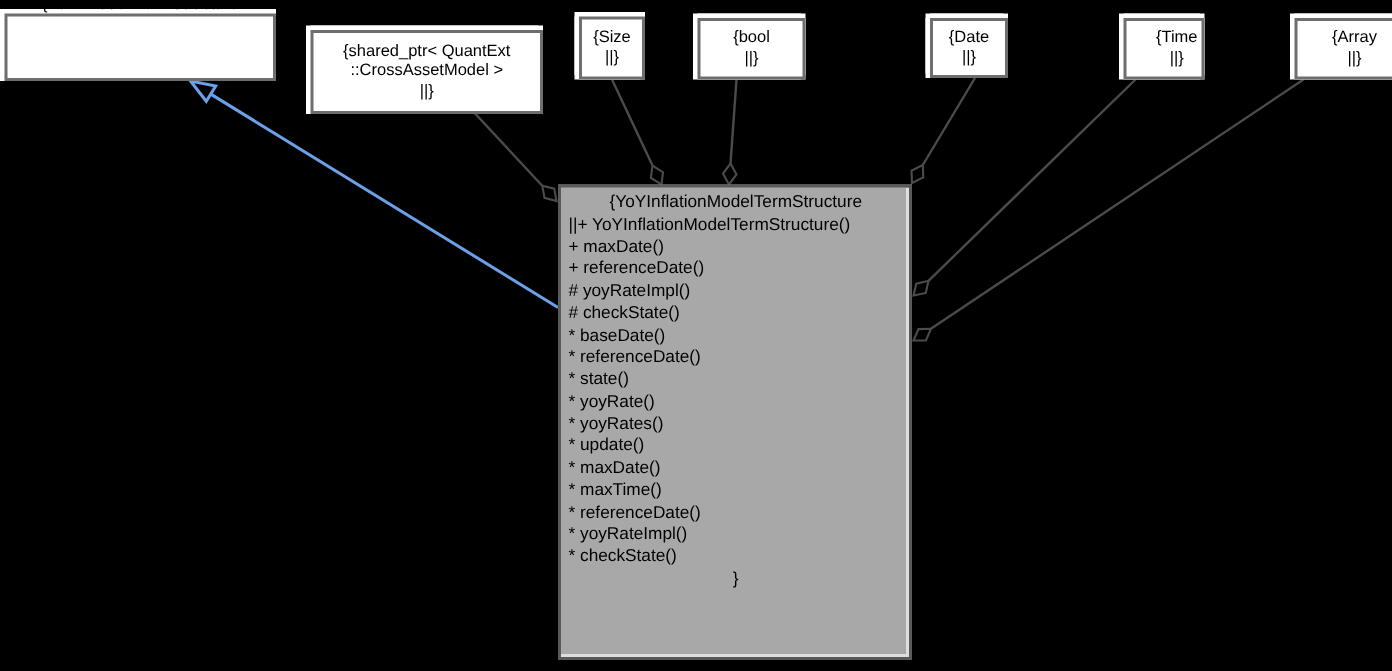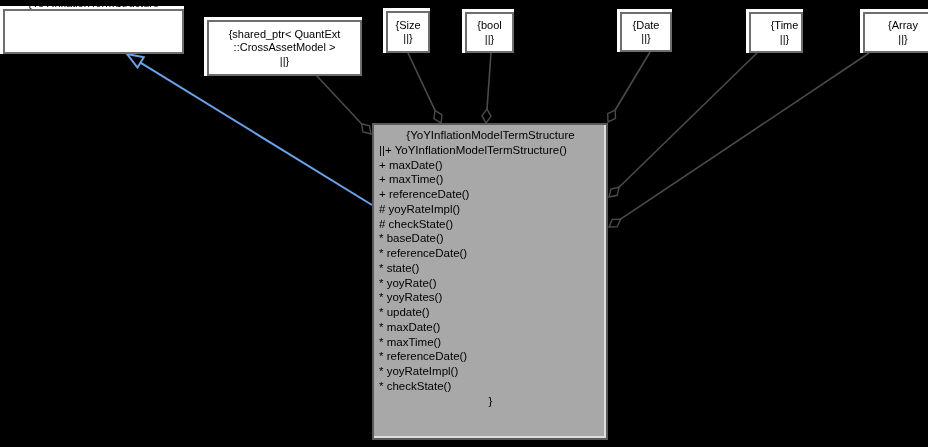--- a/index.html
+++ b/index.html
@@ -34,21 +34,21 @@
     text-align: center;
     font-size: 11px;
     line-height: 13.5px;
     white-space: nowrap;
     cursor: pointer;
   }
   .node .member-line { text-align: center; }
   .node-yoyits   { left: 3px;   top: 9px;  width: 181px; height: 45px; gap: 42px; }
   .node-sharedptr{ left: 207px; top: 4px;  width: 155px; height: 56px; margin-top: 16px; }
   .node-size     { left: 386px; top: 11px; width: 44px;  height: 42px; }
-  .node-bool     { left: 465px; top: 12px; width: 49px;  height: 41px; }
+  .node-bool     { left: 465px; top: 12px; width: 72px;  height: 41px; }
   .node-date     { left: 620px; top: 12px; width: 52px;  height: 40px; }
   .node-time     { left: 749px; top: 12px; width: 54px;  height: 41px; padding-left: 17px; }
   .node-array    { left: 863px; top: 12px; width: 80px;  height: 41px; }
 
   .central-node {
     position: absolute;
     left: 372px; top: 123px;
     width: 236px; height: 317px;
     box-sizing: border-box;
     background: #a8a8a8;
@@ -127,21 +127,20 @@
   <div class="node node-array">
       <div class="member-line">{Array</div>
       <div class="member-line">||}</div>
     </div>
 
   <div class="central-node">
     <div class="header-line">{YoYInflationModelTermStructure</div>
     <div>
         <div class="member-line">||+ YoYInflationModelTermStructure()</div>
         <div class="member-line">+ maxDate()</div>
-        <div class="member-line">+ maxTime()</div>
         <div class="member-line">+ referenceDate()</div>
         <div class="member-line"># yoyRateImpl()</div>
         <div class="member-line"># checkState()</div>
         <div class="member-line">* baseDate()</div>
         <div class="member-line">* referenceDate()</div>
         <div class="member-line">* state()</div>
         <div class="member-line">* yoyRate()</div>
         <div class="member-line">* yoyRates()</div>
         <div class="member-line">* update()</div>
         <div class="member-line">* maxDate()</div>

